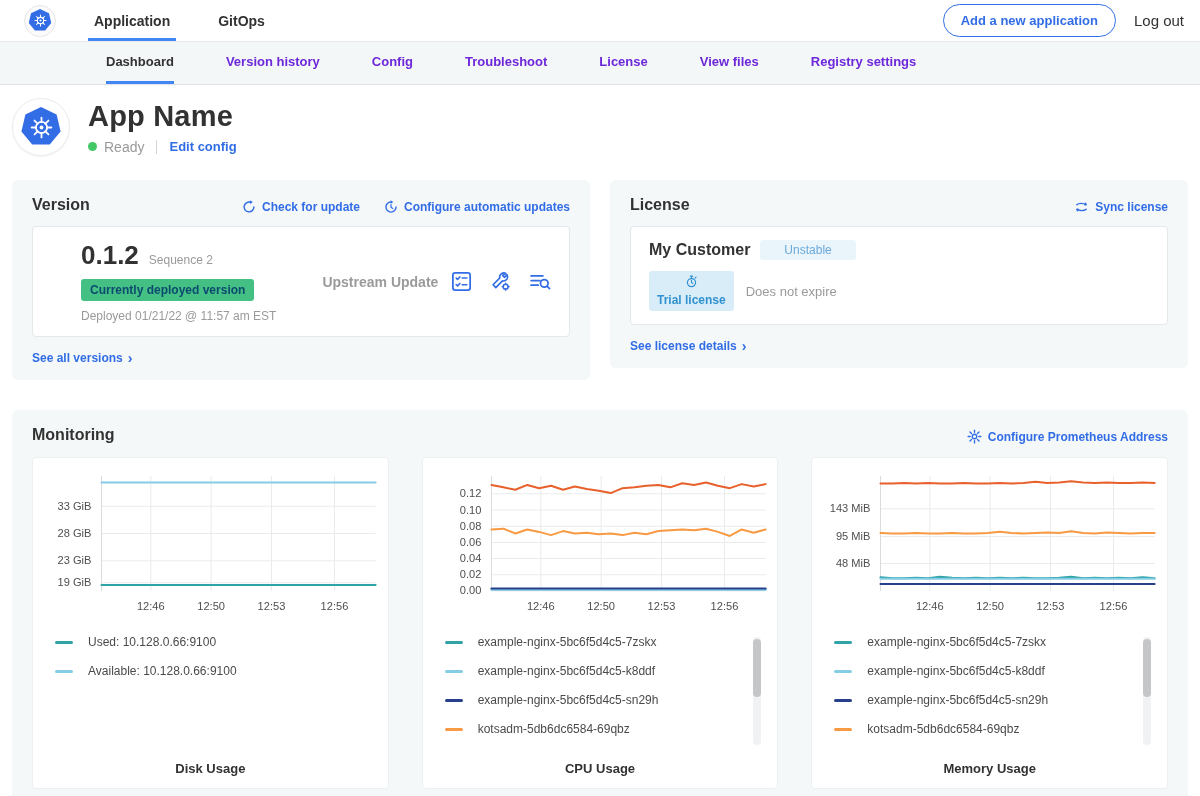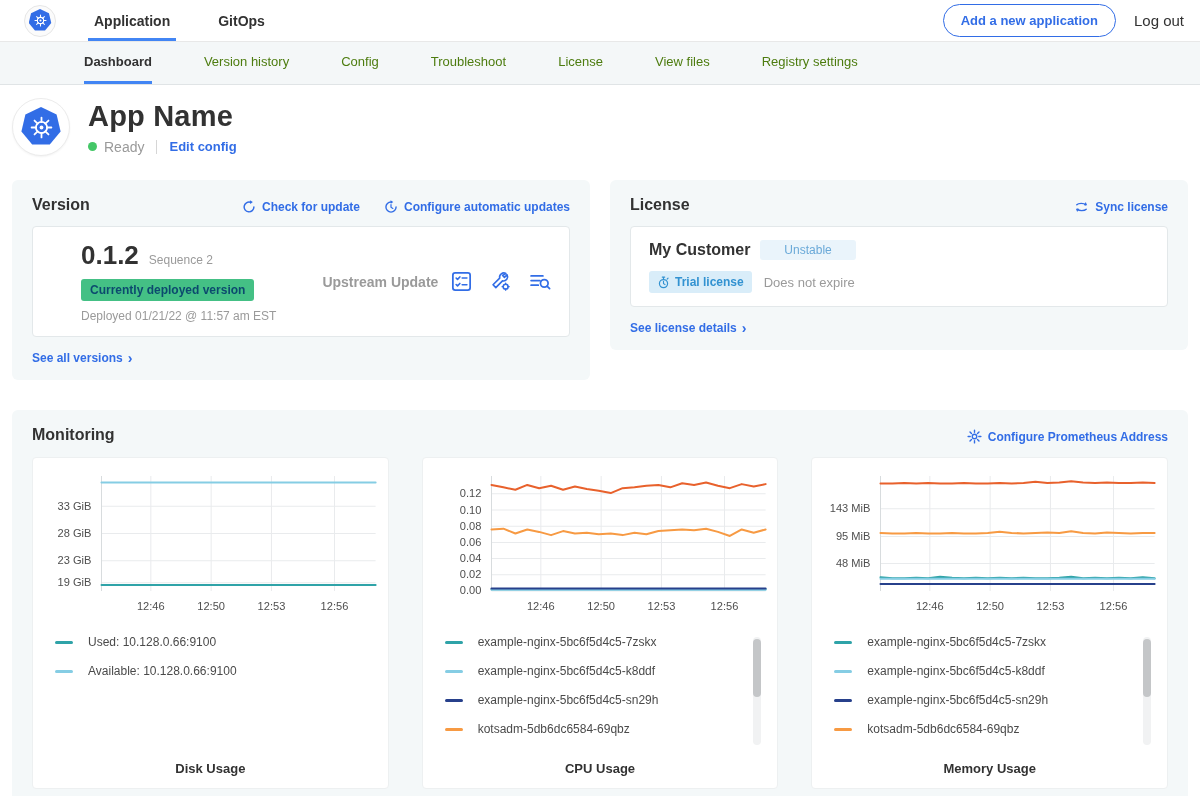--- a/index.html
+++ b/index.html
@@ -21,23 +21,23 @@
   .nav-tab { display:flex; align-items:center; padding:3px 6px 0 6px; margin-right:36px;
              font-size:14px; font-weight:bold; color:#323232; border-bottom:3px solid transparent; cursor:pointer; }
   .nav-tab.active { border-bottom-color:#4285f4; }
   .nav-right { margin-left:auto; display:flex; align-items:center; gap:18px; }
   .pill-btn { border:1px solid #326de6; color:#326de6; background:#fff; border-radius:17px;
               padding:8px 17px; font-size:13px; font-weight:bold; cursor:pointer;
               font-family:inherit; }
   .logout { font-size:15px; color:#323232; cursor:pointer; }
   
   .subnav { height:43px; background:#f4f7f8; border-bottom:1px solid #e0e4e6;
-            display:flex; padding-left:84px; }
+            display:flex; padding-left:106px; }
   .subnav-tab { display:flex; align-items:center; height:100%; margin-right:52px;
-                font-size:13px; color:#4d7c0f; border-bottom:3px solid transparent; cursor:pointer; }
+                font-size:13px; color:#6d28d9; border-bottom:3px solid transparent; cursor:pointer;font-weight:bold; }
   .subnav-tab.active { color:#323232; font-weight:bold; border-bottom-color:#4285f4; }
   
   .app-header { display:flex; align-items:center; padding:13px 0 14px 12px; }
   .avatar { width:58px; height:58px; border-radius:50%; border:1px solid #ececec; background:#fff;
             display:flex; align-items:center; justify-content:center; box-shadow:0 1px 2px rgba(0,0,0,.05); }
   .avatar .k8s-hept { width:40px; height:40px; }
   .app-title-block { margin-left:18px; }
   .app-title { font-size:29px; font-weight:bold; color:#323232; letter-spacing:.2px; }
   .status-row { display:flex; align-items:center; margin-top:6px; }
   .dot { width:9px; height:9px; border-radius:50%; background:#44c767; margin-right:7px; }
@@ -67,21 +67,21 @@
   .ver-icons svg { cursor:pointer; display:block; }
   .see-link { margin-top:13px; color:#326de6; font-size:12px; font-weight:bold;
               display:inline-flex; align-items:center; cursor:pointer; }
   .chev { font-size:14px; margin-left:5px; font-weight:bold; }
   .cust-row { display:flex; align-items:center; }
   .cust-name { font-size:16px; font-weight:bold; color:#323232; }
   .chan-badge { background:#eaf4fb; color:#6aa9d8; font-size:12px; padding:3px 24px;
                 border-radius:3px; margin-left:10px; }
   .lic-row2 { margin-top:11px; display:flex; align-items:center; gap:12px; }
   .trial-badge { background:#d9edf9; color:#3292d1; font-size:12px; font-weight:bold;
-                 padding:4px 8px; border-radius:3px; display:flex; align-items:center; gap:5px; }
+                 padding:4px 8px; border-radius:3px; display:flex; align-items:center; gap:5px;flex-direction:column; }
   .expiry { font-size:13px; color:#9a9a9a; }
   
   .monitoring { margin:30px 12px 16px; }
   .charts-row { display:flex; gap:33px; margin-top:13px; }
   .chart-card { flex:1; background:#fff; border:1px solid #edf0f1; border-radius:4px;
                 padding:10px 6px 12px; display:flex; flex-direction:column; }
   .chart-svg { width:100%; display:block; }
   .legend { position:relative; margin:14px 0 0 16px; height:122px; overflow:hidden; }
   .legend-item { display:flex; align-items:center; gap:15px; margin-bottom:15px; }
   .dash { width:18px; height:3px; border-radius:2px; flex:none; }

